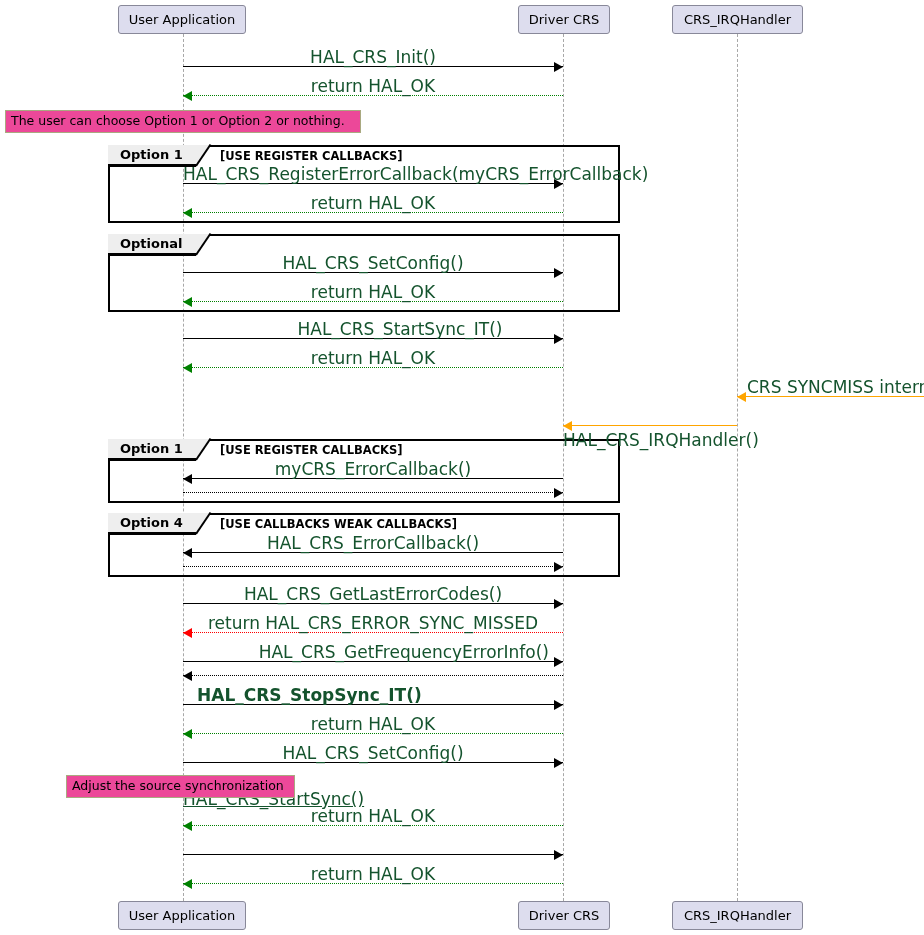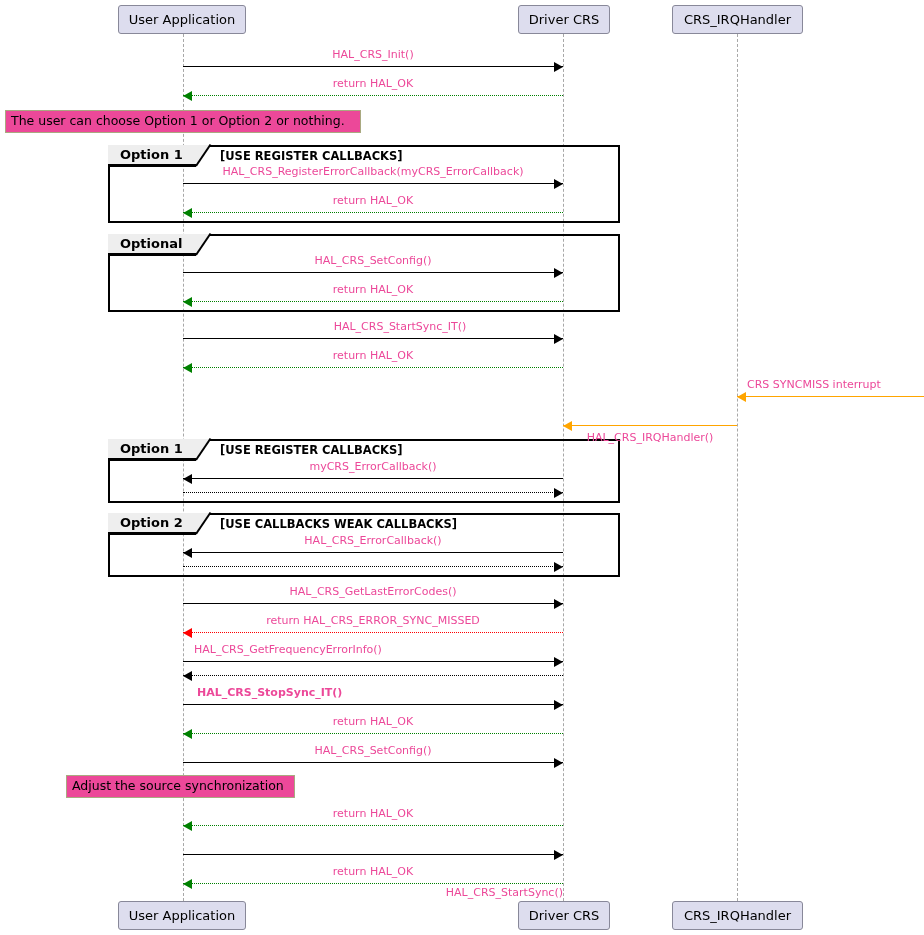--- a/index.html
+++ b/index.html
@@ -56,23 +56,23 @@
     border-left: 9px solid #000000;
   }
   .ah-left {
     border-top: 5px solid transparent;
     border-bottom: 5px solid transparent;
     border-right: 9px solid #000000;
   }
 
   .msg-label {
     position: absolute;
-    font-size: 11px;
-    line-height: 1;
-    color: #ec4899;
+    font-size: 17px;
+    line-height: 1;
+    color: #14532d;
     white-space: nowrap;
   }
   
   .note {
     position: absolute;
     box-sizing: border-box;
     background: #ec4899;
     border: 1px solid #A9A980;
     color: #000000;
     font-size: 12.5px;
@@ -151,21 +151,21 @@
       <div class="group-frame" style="left: 108px; top: 439px; width: 512px; height: 64px;"></div>
       <div class="group-tab" style="left: 108px; top: 439px; width: 88px; height: 21px; border-right: none;">
         <span>Option 1</span>
       </div>
       <div style="position: absolute; left: 196px; top: 439px; width: 0px; height: 0px; border-top: 21px solid rgb(238, 238, 238); border-right: 14px solid transparent;"></div>
       <div style="position: absolute; left: 196px; top: 459px; width: 26px; height: 0px; border-top: 2px solid rgb(0, 0, 0); transform-origin: left center; transform: rotate(-56deg);"></div>
       <div style="position: absolute; left: 108px; top: 459px; width: 88px; height: 0px; border-top: 2px solid rgb(0, 0, 0);"></div>
       <div class="group-cond" style="left: 220px; top: 445px;">[USE REGISTER CALLBACKS]</div>
       <div class="group-frame" style="left: 108px; top: 513px; width: 512px; height: 64px;"></div>
       <div class="group-tab" style="left: 108px; top: 513px; width: 88px; height: 21px; border-right: none;">
-        <span>Option 2</span>
+        <span>Option 4</span>
       </div>
       <div style="position: absolute; left: 196px; top: 513px; width: 0px; height: 0px; border-top: 21px solid rgb(238, 238, 238); border-right: 14px solid transparent;"></div>
       <div style="position: absolute; left: 196px; top: 533px; width: 26px; height: 0px; border-top: 2px solid rgb(0, 0, 0); transform-origin: left center; transform: rotate(-56deg);"></div>
       <div style="position: absolute; left: 108px; top: 533px; width: 88px; height: 0px; border-top: 2px solid rgb(0, 0, 0);"></div>
       <div class="group-cond" style="left: 220px; top: 519px;">[USE CALLBACKS WEAK CALLBACKS]</div>
     </div>
   <div id="messages">
       <div class="msg-line" style="left: 183px; top: 66px; width: 380px; border-top-style: solid; border-top-color: rgb(0, 0, 0);"></div>
       <div class="arrowhead ah-right" style="top: 62px; left: 554px; border-left-color: rgb(0, 0, 0);"></div>
       <div class="msg-label" style="top: 49px; left: 183px; width: 380px; text-align: center;">HAL_CRS_Init()</div>
@@ -207,38 +207,38 @@
       <div class="msg-line" style="left: 183px; top: 566px; width: 380px; border-top-style: dotted; border-top-color: rgb(0, 0, 0);"></div>
       <div class="arrowhead ah-right" style="top: 562px; left: 554px; border-left-color: rgb(0, 0, 0);"></div>
       <div class="msg-line" style="left: 183px; top: 603px; width: 380px; border-top-style: solid; border-top-color: rgb(0, 0, 0);"></div>
       <div class="arrowhead ah-right" style="top: 599px; left: 554px; border-left-color: rgb(0, 0, 0);"></div>
       <div class="msg-label" style="top: 586px; left: 183px; width: 380px; text-align: center;">HAL_CRS_GetLastErrorCodes()</div>
       <div class="msg-line" style="left: 183px; top: 632px; width: 380px; border-top-style: dotted; border-top-color: rgb(255, 0, 0);"></div>
       <div class="arrowhead ah-left" style="top: 628px; left: 183px; border-right-color: rgb(255, 0, 0);"></div>
       <div class="msg-label" style="top: 615px; left: 183px; width: 380px; text-align: center;">return HAL_CRS_ERROR_SYNC_MISSED</div>
       <div class="msg-line" style="left: 183px; top: 661px; width: 380px; border-top-style: solid; border-top-color: rgb(0, 0, 0);"></div>
       <div class="arrowhead ah-right" style="top: 657px; left: 554px; border-left-color: rgb(0, 0, 0);"></div>
-      <div class="msg-label" style="top: 644px; left: 194px; width: 380px; text-align: left;">HAL_CRS_GetFrequencyErrorInfo()</div>
+      <div class="msg-label" style="top: 644px; left: 169px; width: 380px; text-align: right;">HAL_CRS_GetFrequencyErrorInfo()</div>
       <div class="msg-line" style="left: 183px; top: 675px; width: 380px; border-top-style: dotted; border-top-color: rgb(0, 0, 0);"></div>
       <div class="arrowhead ah-left" style="top: 671px; left: 183px; border-right-color: rgb(0, 0, 0);"></div>
       <div class="msg-line" style="left: 183px; top: 704px; width: 380px; border-top-style: solid; border-top-color: rgb(0, 0, 0);"></div>
       <div class="arrowhead ah-right" style="top: 700px; left: 554px; border-left-color: rgb(0, 0, 0);"></div>
       <div class="msg-label" style="top: 687px; left: 197px; width: 380px; text-align: left; font-weight: bold;">HAL_CRS_StopSync_IT()</div>
       <div class="msg-line" style="left: 183px; top: 733px; width: 380px; border-top-style: dotted; border-top-color: rgb(0, 128, 0);"></div>
       <div class="arrowhead ah-left" style="top: 729px; left: 183px; border-right-color: rgb(0, 128, 0);"></div>
       <div class="msg-label" style="top: 716px; left: 183px; width: 380px; text-align: center;">return HAL_OK</div>
       <div class="msg-line" style="left: 183px; top: 762px; width: 380px; border-top-style: solid; border-top-color: rgb(0, 0, 0);"></div>
       <div class="arrowhead ah-right" style="top: 758px; left: 554px; border-left-color: rgb(0, 0, 0);"></div>
       <div class="msg-label" style="top: 745px; left: 183px; width: 380px; text-align: center;">HAL_CRS_SetConfig()</div>
       <div class="msg-line" style="left: 183px; top: 825px; width: 380px; border-top-style: dotted; border-top-color: rgb(0, 128, 0);"></div>
       <div class="arrowhead ah-left" style="top: 821px; left: 183px; border-right-color: rgb(0, 128, 0);"></div>
       <div class="msg-label" style="top: 808px; left: 183px; width: 380px; text-align: center;">return HAL_OK</div>
       <div class="msg-line" style="left: 183px; top: 854px; width: 380px; border-top-style: solid; border-top-color: rgb(0, 0, 0);"></div>
       <div class="arrowhead ah-right" style="top: 850px; left: 554px; border-left-color: rgb(0, 0, 0);"></div>
-      <div class="msg-label" style="top: 887px; left: 183px; width: 380px; text-align: right;">HAL_CRS_StartSync()</div>
+      <div class="msg-label" style="top: 791px; left: 183px; width: 380px; text-align: left; text-decoration: underline;">HAL_CRS_StartSync()</div>
       <div class="msg-line" style="left: 183px; top: 883px; width: 380px; border-top-style: dotted; border-top-color: rgb(0, 128, 0);"></div>
       <div class="arrowhead ah-left" style="top: 879px; left: 183px; border-right-color: rgb(0, 128, 0);"></div>
       <div class="msg-label" style="top: 866px; left: 183px; width: 380px; text-align: center;">return HAL_OK</div>
     </div>
   <div id="notes">
       <div class="note" style="left: 5px; top: 110px; width: 356px; height: 23px;">
         <span>The user can choose Option 1 or Option 2 or nothing.</span>
       </div>
       <div class="note" style="left: 66px; top: 775px; width: 229px; height: 23px;">
         <span>Adjust the source synchronization</span>

